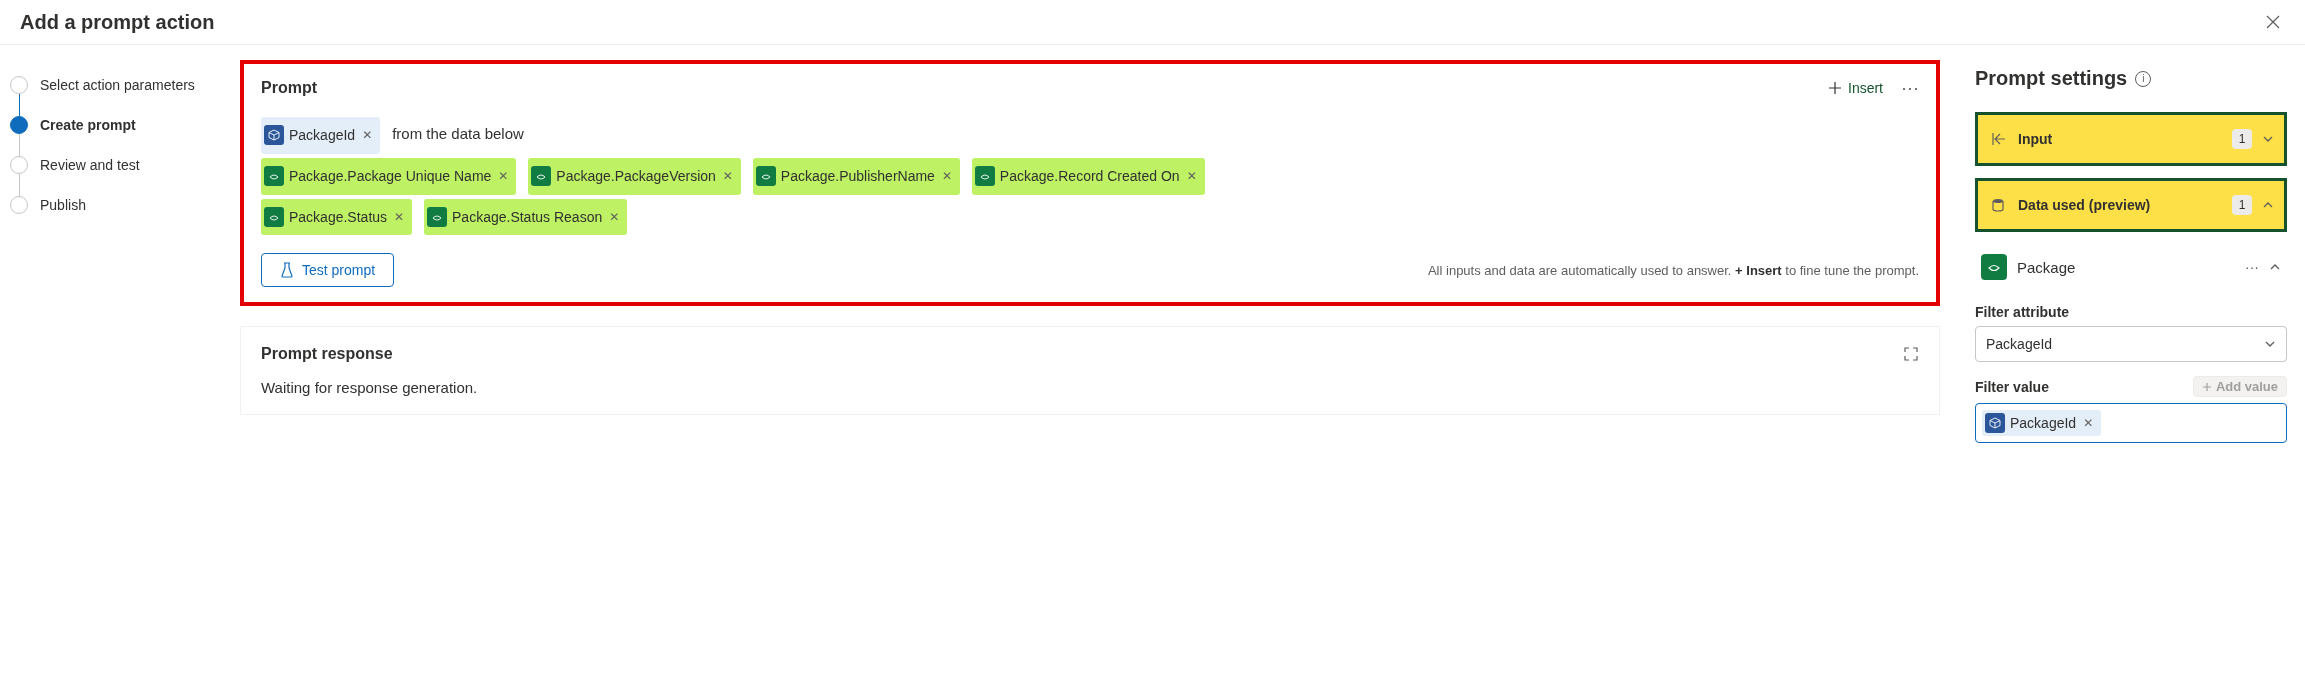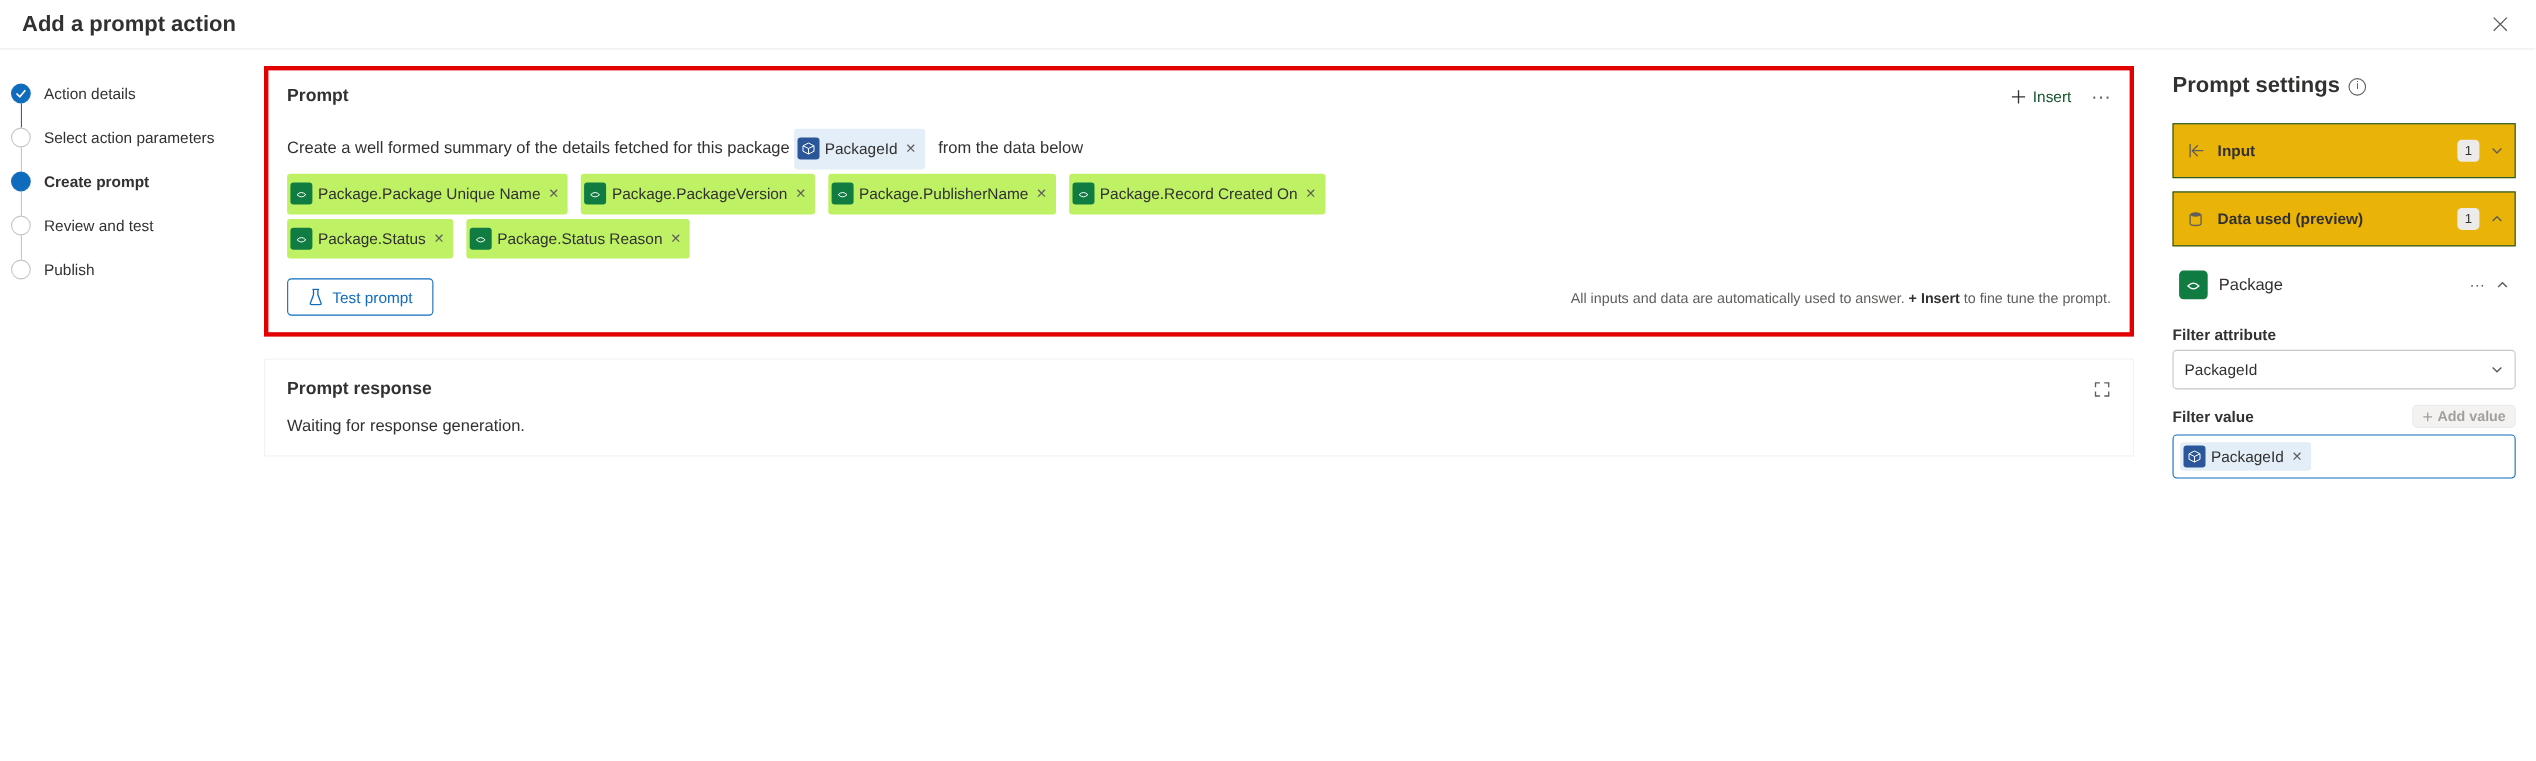--- a/index.html
+++ b/index.html
@@ -78,21 +78,21 @@
   .expand-icon { cursor: pointer; color: #605e5c; }
 
   
   .settings { width: 330px; padding: 22px 18px 20px 0; flex-shrink: 0; }
   .settings-title-row { display: flex; align-items: center; gap: 8px; margin-bottom: 22px; }
   .settings-title { font-size: 20px; font-weight: 600; }
   .info-circle { width:16px; height:16px; border:1px solid #605e5c; border-radius:50%; display:inline-flex; align-items:center; justify-content:center; font-size:10px; color:#605e5c; }
 
   .sectionbar {
     display: flex; align-items: center; gap: 10px; padding: 14px 10px;
-    background: #eab308; border: 1px solid #14532d; margin-bottom: 12px; cursor: pointer;
+    background: #fde047; border: 3px solid #14532d; margin-bottom: 12px; cursor: pointer;
   }
   .sectionbar .sb-icon { width: 20px; color:#605e5c; display:flex; justify-content:center; }
   .sectionbar .sb-label { flex: 1; font-weight: 600; }
   .sectionbar .badge {
     display:inline-flex; align-items:center; justify-content:center;
     min-width: 20px; height: 20px; border-radius: 4px; background:#edebe9; font-size:12px; color:#323130; padding:0 4px;
   }
   .sectionbar .chev { color:#605e5c; }
 
   .data-entry {
@@ -127,28 +127,20 @@
   <div class="close-btn">
     <svg width="14" height="14" viewBox="0 0 14 14">
         <path d="M1 1 L13 13 M13 1 L1 13" stroke="#605e5c" stroke-width="1.2" fill="none"></path>
       </svg>
   </div>
 </div>
 
 <div class="body">
 
   <div class="stepper">
-    <div class="step completed">
-      <span class="circle">
-        <svg width="10" height="10" viewBox="0 0 10 10">
-            <path d="M1 5 L4 8 L9 2" stroke="#fff" stroke-width="1.5" fill="none"></path>
-          </svg>
-      </span>
-      <span class="step-label">Action details</span>
-    </div>
     <div class="step">
       <span class="circle"></span>
       <span class="step-label">Select action parameters</span>
     </div>
     <div class="step current">
       <span class="circle"></span>
       <span class="step-label">Create prompt</span>
     </div>
     <div class="step">
       <span class="circle"></span>
@@ -170,21 +162,20 @@
             <svg width="14" height="14" viewBox="0 0 14 14">
                 <path d="M7 1 V13 M1 7 H13" stroke="#323130" stroke-width="1.2"></path>
               </svg>
             <span>Insert</span>
           </span>
           <span class="more-dots">···</span>
         </div>
       </div>
 
       <div class="prompt-body">
-        <span class="prompt-text">Create a well formed summary of the details fetched for this package</span>
         <span class="chip blue">
           <span class="chip-icon">
             <svg width="12" height="12" viewBox="0 0 12 12">
                 <path d="M6 1 L11 3.5 L11 8.5 L6 11 L1 8.5 L1 3.5 Z M1 3.5 L6 6 L11 3.5 M6 6 V11" stroke="#fff" stroke-width="0.9" fill="none"></path>
               </svg>
           </span>
           <span>PackageId</span>
           <span class="remove">✕</span>
         </span>
         <span class="prompt-text">from the data below</span>

